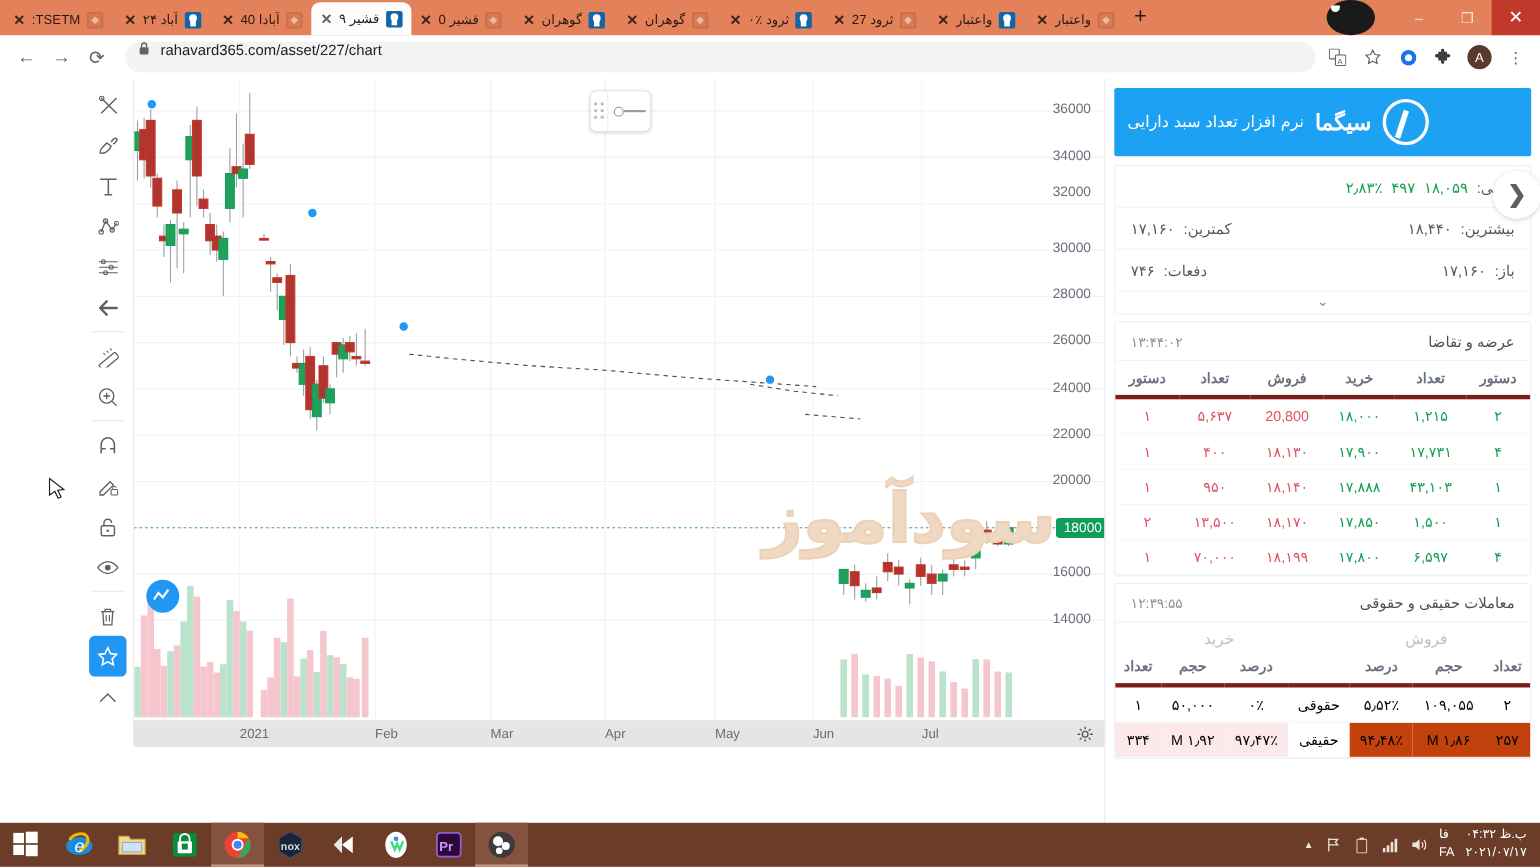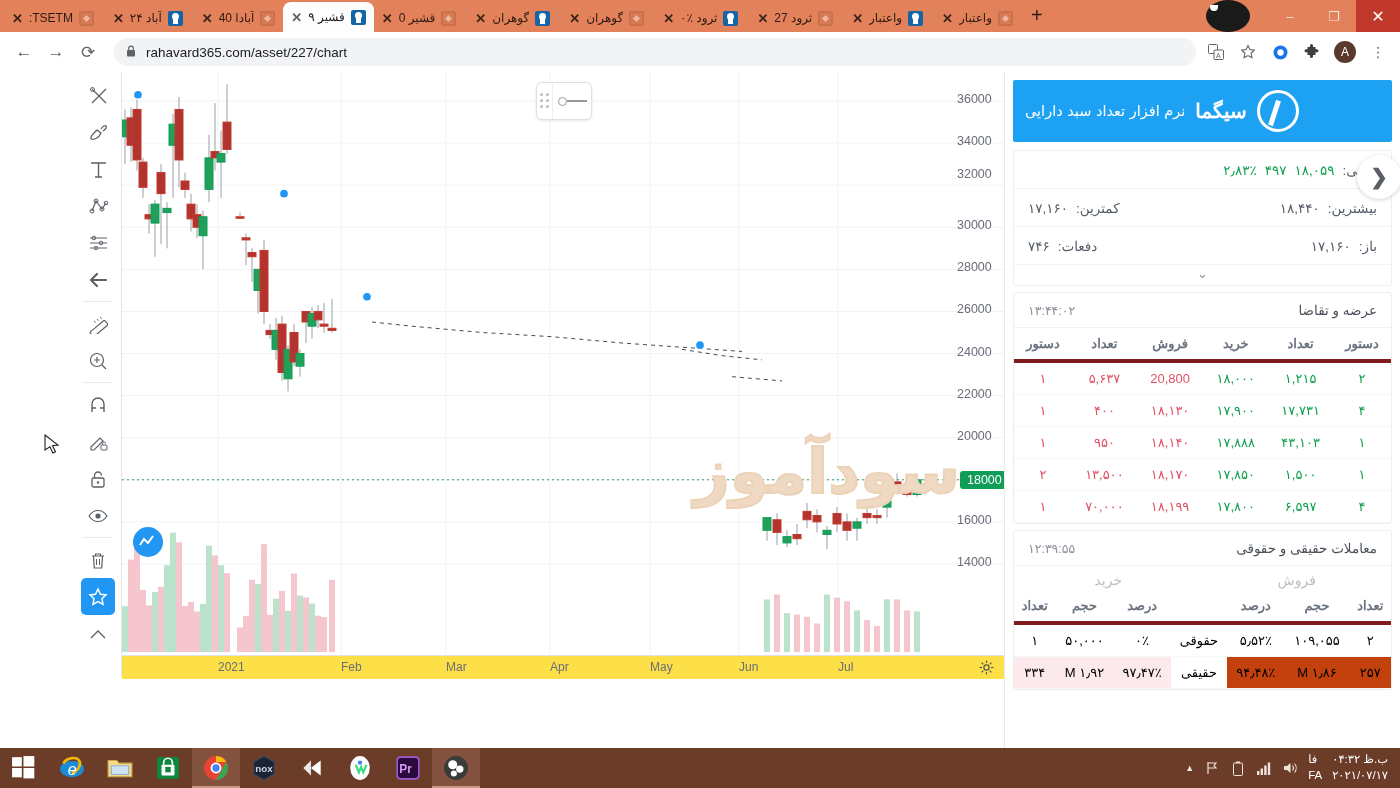--- a/index.html
+++ b/index.html
@@ -27,21 +27,21 @@
   .tabdiv { width:1px; height:16px; background:#cf8663; align-self:center; margin:0 1px; }
   .newtab { font-size:20px; color:#2b1a10; padding:0 10px 2px 10px; align-self:center; line-height:1; }
   .winctrl { position:absolute; right:0; top:0; height:32px; display:flex; align-items:center; }
   .winctrl div { width:44px; height:32px; display:flex; align-items:center; justify-content:center; color:#f3e7e1; font-size:13px; }
   .winctrl .wclose { background:#c0392b; color:#fff; font-size:16px; }
   .profile-dot { width:16px;height:16px;border-radius:50%;background:#1a1a1a; margin-right:18px; position:relative;}
   .profile-dot::after{content:"";position:absolute;left:4px;top:5px;width:8px;height:6px;background:#fff;border-radius:0 0 6px 6px;}
 
   .omnibar { height:40px; background:#fff; display:flex; align-items:center; padding:0 10px; gap:4px; }
   .navbtn { width:28px; height:28px; display:flex; align-items:center; justify-content:center; color:#5f6368; font-size:17px; border-radius:50%; }
-  .urlbox { flex:1 1 auto; height:28px; background:#f1f3f4; border-radius:14px; display:flex; align-items:center; padding:0 12px; gap:10px; margin:0 6px 0 8px; }
+  .urlbox { flex:1 1 auto; height:28px; background:#f1f3f4; border-radius:14px; display:flex; padding:0 12px; gap:10px; margin:0 6px 0 8px; }
   .urlbox .lock { font-size:11px; color:#5f6368; }
   .urlbox .urltext { font-size:13.5px; color:#202124; }
   .omni-icons { display:flex; align-items:center; gap:12px; padding-right:2px;}
   .omni-icons .oi { width:20px;height:20px;display:flex;align-items:center;justify-content:center;font-size:14px;color:#5f6368;}
   .av { width:22px;height:22px;border-radius:50%;background:#5b3a2e;color:#fff;font-size:12px;display:flex;align-items:center;justify-content:center;}
 
   
   .page { position:absolute; top:72px; left:0; width:1400px; height:676px; background:#fff; }
 
   
@@ -73,21 +73,21 @@
   .fw-line { flex:1; display:flex; align-items:center; padding-left:5px; }
   .fw-line::before { content:""; width:7px;height:7px;border:1.5px solid #999;border-radius:50%; }
   .fw-line::after { content:""; width:20px;height:1.5px;background:#999; }
 
   
   .pricescale { position:absolute; left:1004px; top:0; width:0; }
   .pricelabel { position:absolute; font-size:12.5px; color:#6a6d78; font-family:"Liberation Sans",sans-serif; }
   .pricebadge { position:absolute; background:#0f9d58; color:#fff; font-size:12.5px; padding:2px 7px; border-radius:3px; }
 
   
-  .timeaxis { position:absolute; left:122px; top:583px; width:882px; height:24px; border-top:1px solid #e1e3e6; background:#fde047;}
+  .timeaxis { position:absolute; left:122px; top:583px; width:882px; height:24px; border-top:1px solid #e1e3e6; background:#e5e5e5;}
   .timelabel { position:absolute; top:4px; font-size:12px; color:#6a6d78; }
   .gear { position:absolute; right:10px; top:4px; color:#555; font-size:14px; }
 
   
   .btoolbar { position:absolute; left:122px; top:607px; width:882px; height:38px; border-top:1px solid #e1e3e6;
               display:flex; align-items:center; background:#fff; }
   .tfbtn { font-size:14px; color:#131722; padding:0 9px; }
   .bsep { width:1px; height:18px; background:#e1e3e6; margin:0 8px; }
   .goto { font-size:14px; color:#131722; padding-left:4px; }
   .bspace { flex:1 1 auto; }

